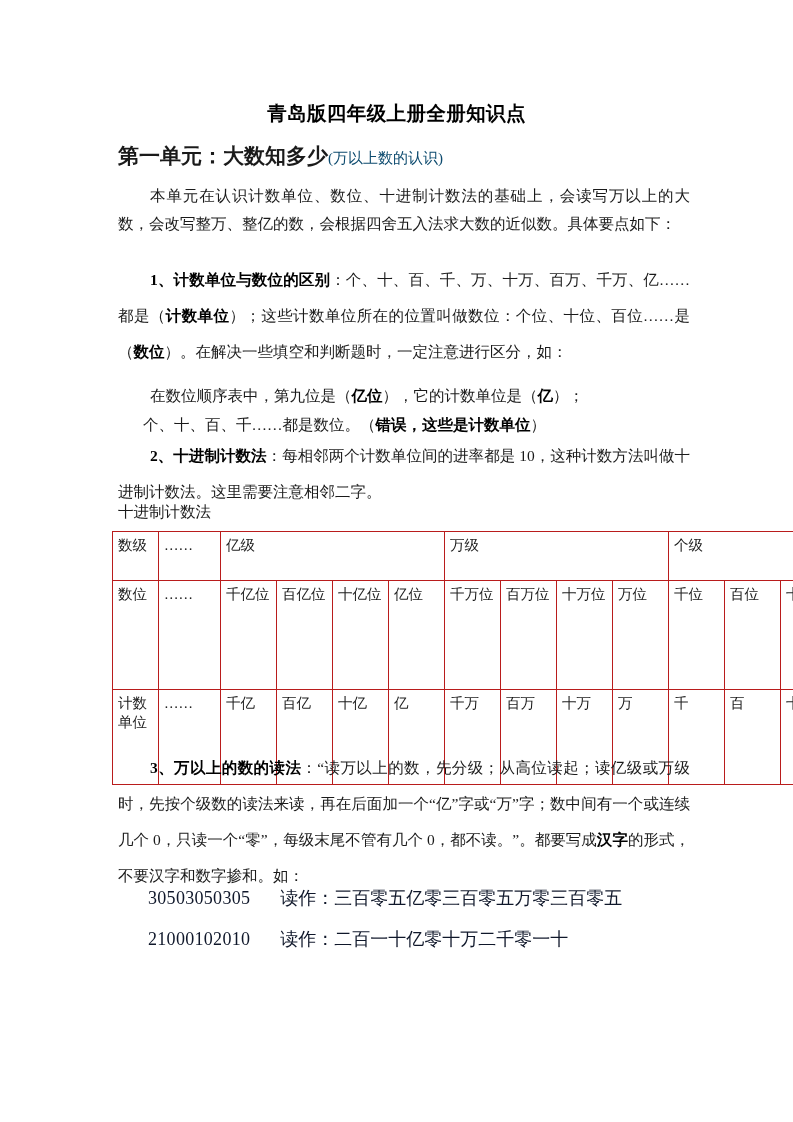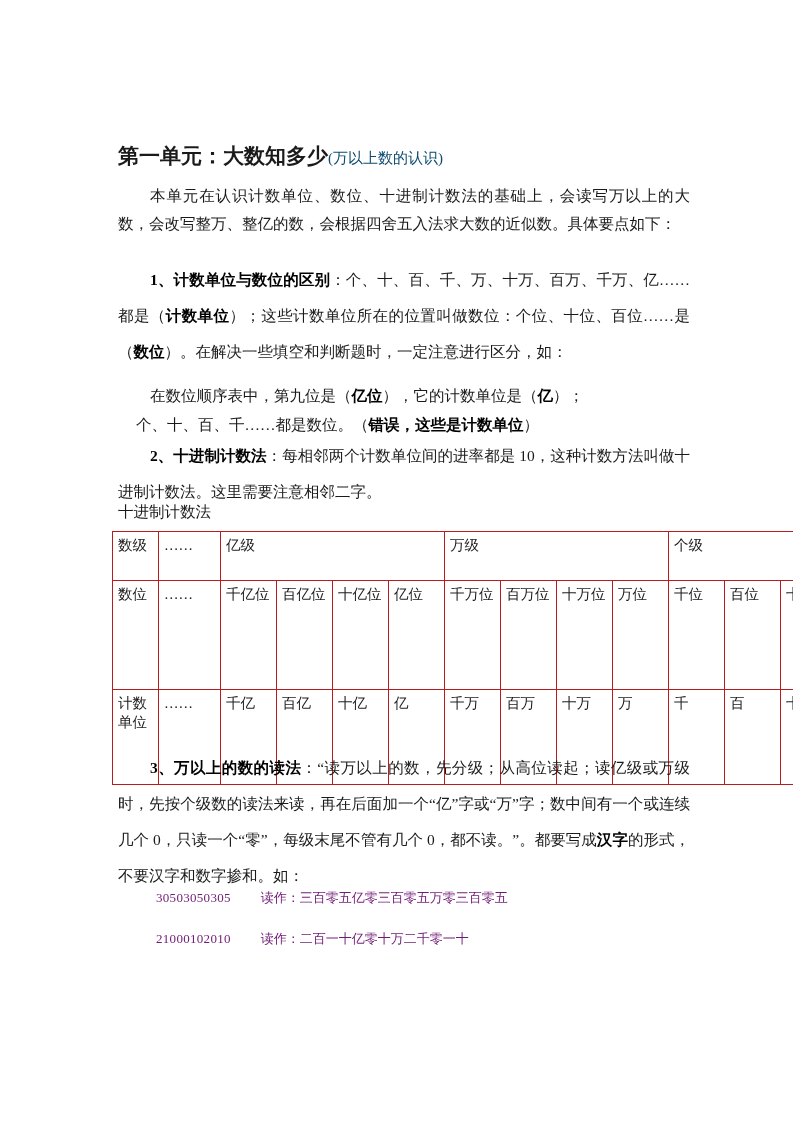--- a/index.html
+++ b/index.html
@@ -77,21 +77,21 @@
 
   
   .para-sub1 {
     left: 118px;
     top: 381px;
     width: 572px;
     line-height: 30px;
     text-indent: 32px;
   }
   .para-sub2 {
-    left: 104px;
+    left: 111px;
     top: 410px;
     width: 572px;
     line-height: 30px;
     text-indent: 32px;
   }
 
   
   .para-p2 {
     left: 118px;
     top: 438px;
@@ -150,25 +150,25 @@
     left: 118px;
     top: 750px;
     width: 572px;
     line-height: 36px;
     text-indent: 32px;
   }
 
   
   .ex-row {
     position: absolute;
-    left: 156px;
+    left: 148px;
     width: 600px;
-    font-size: 13px;
+    font-size: 18px;
     line-height: 24px;
-    color:#701a75;
+    color:#0f172a;
     white-space: nowrap;
   }
   .ex1 { top: 886px; }
   .ex2 { top: 927px; }
   .ex-num  { font-family: "Liberation Serif", serif; letter-spacing: 0.3px; }
   .ex-gap  { display: inline-block; width: 30px; }
 
   
   .footer {
     position: absolute;
@@ -180,20 +180,21 @@
     color: #8f8f8f;
     font-family: "Liberation Sans", sans-serif;
     letter-spacing: 0.2px;
   }
 </style>
 </head>
 <body>
 
 <div class="page">
 
+  <div class="doc-title">青岛版四年级上册全册知识点</div>
 
   <div class="tblock unit-head">
     <span class="hd-main">第一单元：大数知多少</span><span class="hd-sub">(万以上数的认识)</span>
   </div>
 
   <div class="tblock para-intro">本单元在认识计数单位、数位、十进制计数法的基础上，会读写万以上的大数，会改写整万、整亿的数，会根据四舍五入法求大数的近似数。具体要点如下：</div>
 
   <div class="tblock para-p1">
     <b>1、计数单位与数位的区别</b><span>：</span><span>个、十、百、千、万、十万、百万、千万、亿……都是（</span><b>计数单位</b><span>）；这些计数单位所在的位置叫做数位：个位、十位、百位……是（</span><b>数位</b><span>）。在解决一些填空和判断题时，一定注意进行区分，如：</span>
   </div>

